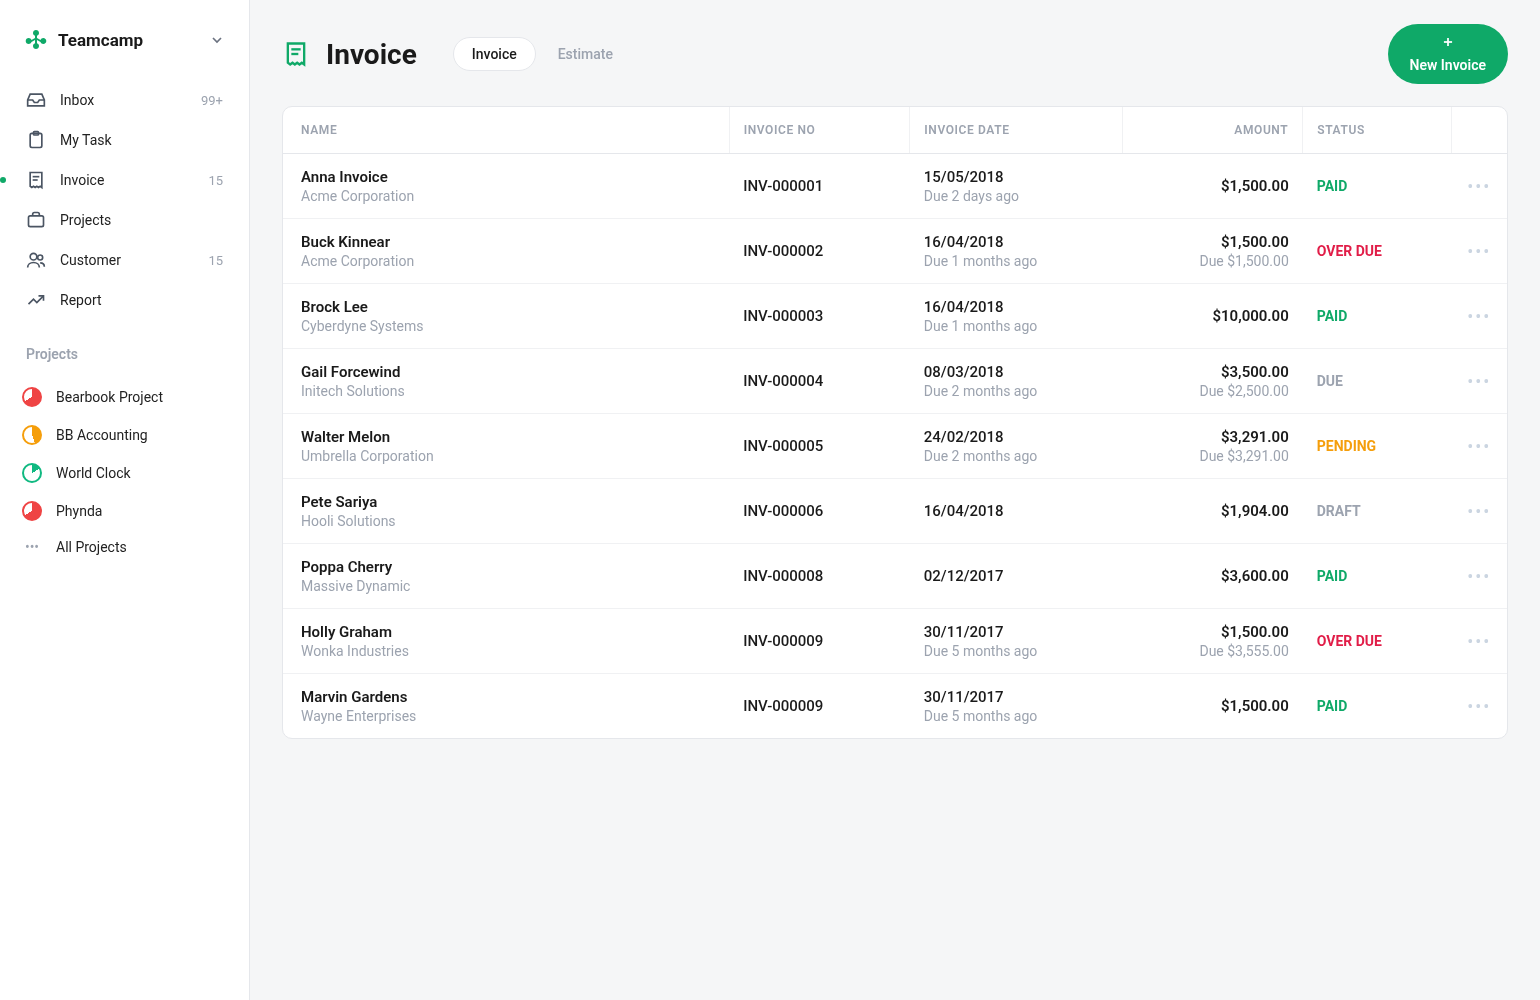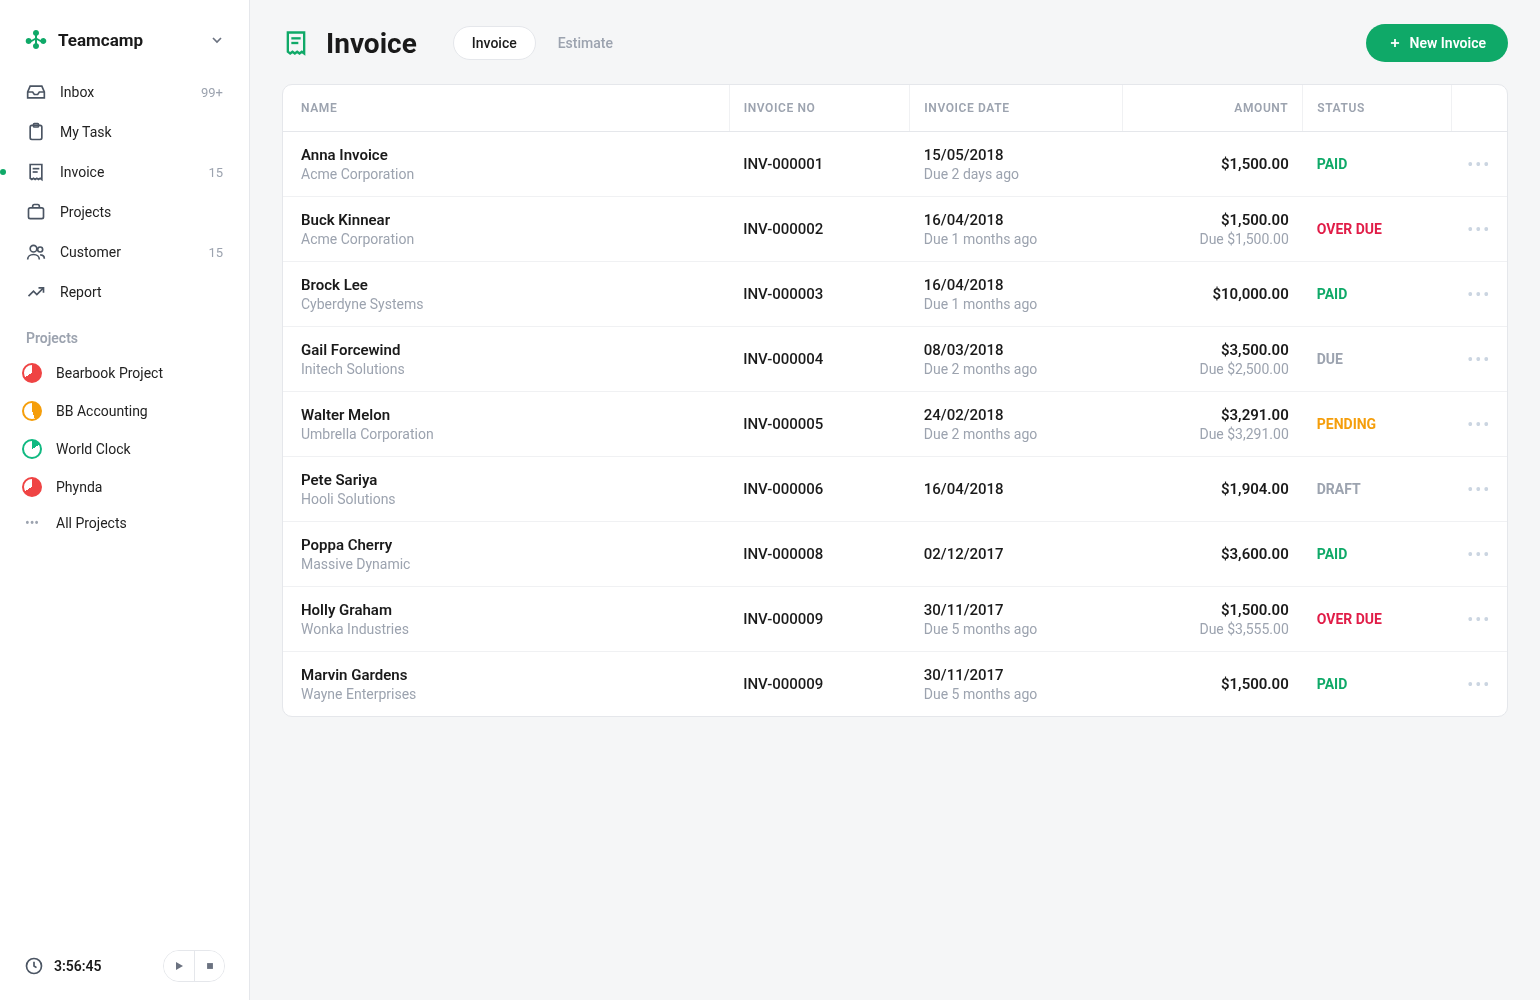--- a/index.html
+++ b/index.html
@@ -1,17 +1,17 @@
 <!DOCTYPE html>
 <html><head>
 <meta charset="utf-8">
 <style>
 * { margin:0; padding:0; box-sizing:border-box; font-family:-apple-system,BlinkMacSystemFont,"Segoe UI",Roboto,sans-serif; }
 body { background:#f5f6f7; color:#1a1a1a; font-size:14px; width:1540px; height:1000px; overflow:hidden; display:flex; }
-.sidebar { width:250px; background:#fff; border-right:1px solid #e5e7eb; display:flex; flex-direction:column; padding:18px 0; }
+.sidebar { width:250px; background:#fff; border-right:1px solid #e5e7eb; display:flex; flex-direction:column; padding:18px 0;gap:8px; }
 .brand { display:flex; align-items:center; gap:10px; padding:10px 24px 20px; }
 .brand-logo { width:24px; height:24px; position:relative; }
 .brand-name { font-weight:700; font-size:17px; }
 .brand-chevron { margin-left:auto; color:#6b7280; }
 .nav { list-style:none; padding:0 10px; }
 .nav-item { display:flex; align-items:center; gap:14px; padding:10px 16px; border-radius:6px; cursor:pointer; color:#222; position:relative; }
 .nav-item .icon { width:20px; height:20px; display:flex; align-items:center; justify-content:center; color:#4b5563; }
 .nav-item .badge { margin-left:auto; color:#9ca3af; font-size:13px; }
 .nav-item.active::before { content:""; position:absolute; left:-10px; top:50%; transform:translateY(-50%); width:6px; height:6px; border-radius:50%; background:#0fa968; }
 .section-title { padding:18px 26px 8px; color:#9ca3af; font-weight:600; font-size:14px; }
@@ -28,21 +28,21 @@
 .pill-group { display:flex; border:1px solid #e5e7eb; border-radius:999px; overflow:hidden; margin-left:auto; }
 .pill-btn { width:30px; height:30px; display:flex; align-items:center; justify-content:center; background:#fff; cursor:pointer; color:#6b7280; }
 .pill-btn+.pill-btn { border-left:1px solid #e5e7eb; }
 .main { flex:1; padding:24px 32px; display:flex; flex-direction:column; }
 .header { display:flex; align-items:center; gap:16px; }
 .page-icon { width:28px; height:28px; color:#0fa968; }
 .page-title { font-size:28px; font-weight:700; }
 .tab-group { display:flex; gap:4px; margin-left:20px; align-items:center; }
 .tab { padding:8px 18px; border-radius:999px; cursor:pointer; color:#9ca3af; font-weight:500; }
 .tab.active { border:1px solid #e5e7eb; color:#1a1a1a; background:#fff; }
-.new-btn { margin-left:auto; background:#0fa968; color:#fff; border:none; border-radius:999px; padding:11px 22px; font-weight:600; font-size:14px; cursor:pointer; display:flex; align-items:center; gap:8px; }
+.new-btn { margin-left:auto; background:#0fa968; color:#fff; border:none; border-radius:999px; padding:11px 22px; font-weight:600; font-size:14px; cursor:pointer; display:flex; align-items:center; gap:8px;flex-direction:column; }
 .table-wrap { margin-top:22px; background:#fff; border:1px solid #e5e7eb; border-radius:10px; overflow:hidden; }
 table { width:100%; border-collapse:collapse; }
 thead th { text-align:left; padding:16px 14px; font-size:12px; letter-spacing:0.6px; color:#9ca3af; font-weight:600; border-bottom:1px solid #e5e7eb; }
 thead th+th { border-left:1px solid #f0f1f3; }
 tbody td { padding:14px 14px; border-bottom:1px solid #f0f1f3; vertical-align:middle; }
 tbody tr:last-child td { border-bottom:none; }
 .cell-name .pri { font-weight:600; color:#1a1a1a; font-size:15px; }
 .cell-name .sec { color:#9ca3af; font-size:14px; margin-top:2px; }
 .col-name{ width:420px; padding-left:18px;}
 thead .col-name { padding-left:18px; }
@@ -171,41 +171,20 @@
       <li class="proj-item">
         <span class="proj-dot red"></span>
     <span>Phynda</span>
       </li>
       <li class="proj-item">
         <span class="dots-icon">•••</span>
   <span>All Projects</span>
       </li>
     </ul>
 
-  <div class="sidebar-footer">
-    <span>
-      <svg width="20" height="20" viewBox="0 0 24 24" fill="none" stroke="#4b5563" stroke-width="2">
-          <circle cx="12" cy="12" r="9"></circle>
-          <polyline points="12 7 12 12 15 14"></polyline>
-        </svg>
-    </span>
-    <span class="timer-text">3:56:45</span>
-    <div class="pill-group">
-      <div class="pill-btn">
-        <svg width="12" height="12" viewBox="0 0 24 24" fill="#6b7280">
-            <polygon points="6 4 20 12 6 20"></polygon>
-          </svg>
-      </div>
-      <div class="pill-btn">
-        <svg width="10" height="10" viewBox="0 0 24 24" fill="#6b7280">
-            <rect x="5" y="5" width="14" height="14"></rect>
-          </svg>
-      </div>
-    </div>
-  </div>
 </aside>
 
 <main class="main">
   <div class="header">
     <span class="page-icon">
       <svg width="28" height="28" viewBox="0 0 24 24" fill="none" stroke="currentColor" stroke-width="2">
           <path d="M5 3h14v18l-2-1.5L15 21l-2-1.5L11 21l-2-1.5L7 21l-2-1.5V3z"></path>
           <line x1="8" y1="8" x2="16" y2="8"></line>
           <line x1="8" y1="12" x2="14" y2="12"></line>
         </svg>

